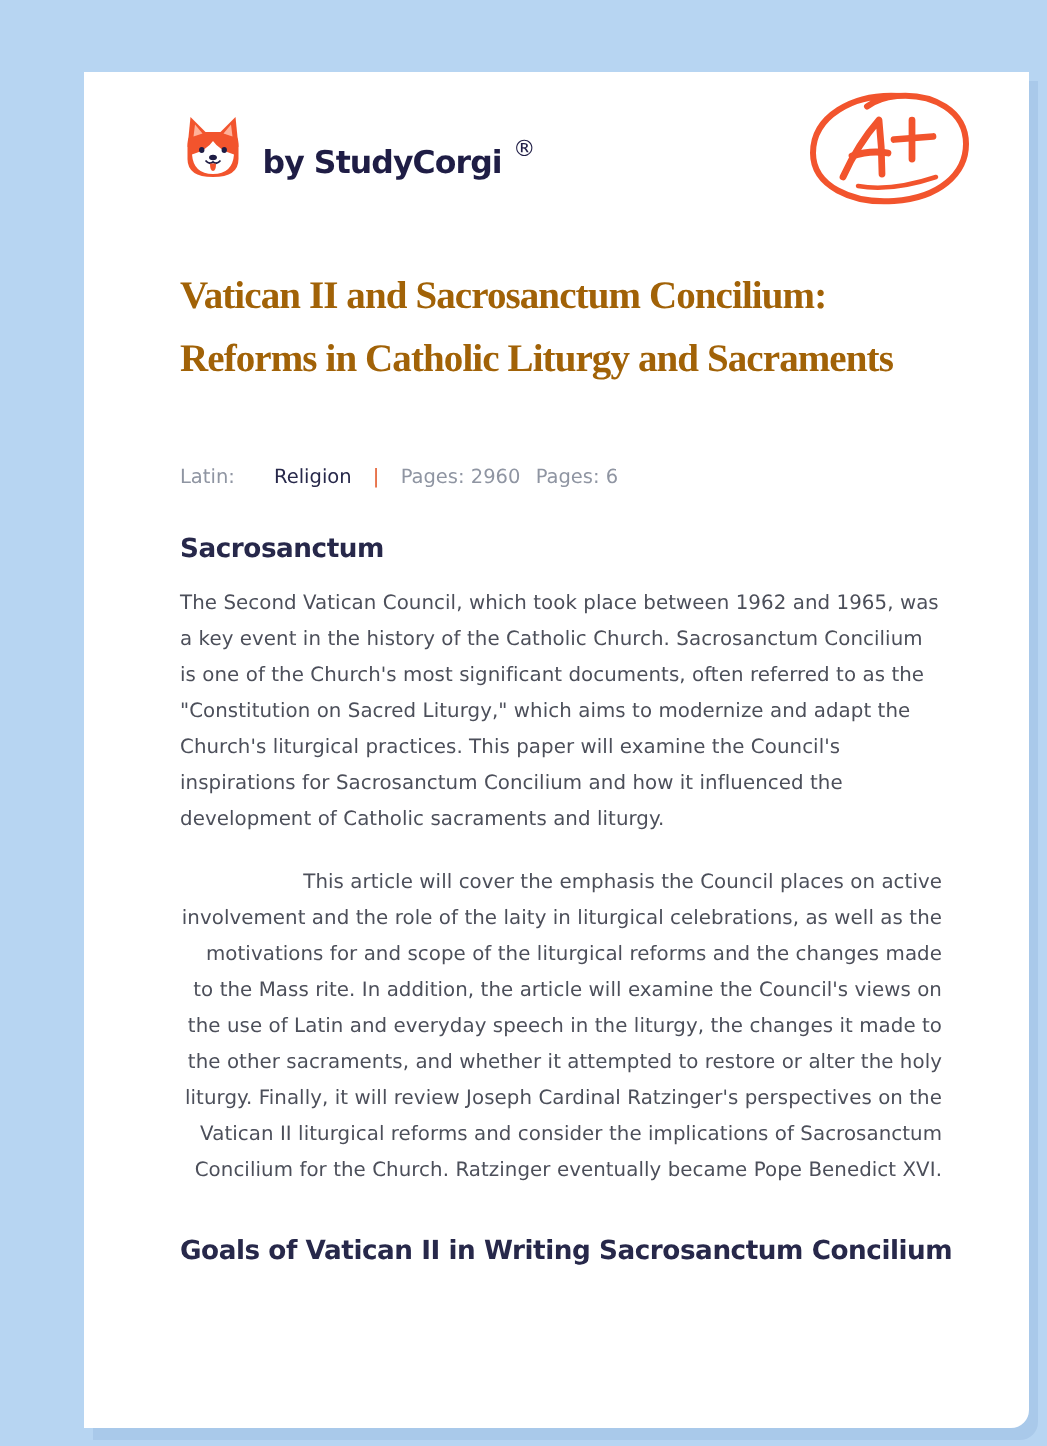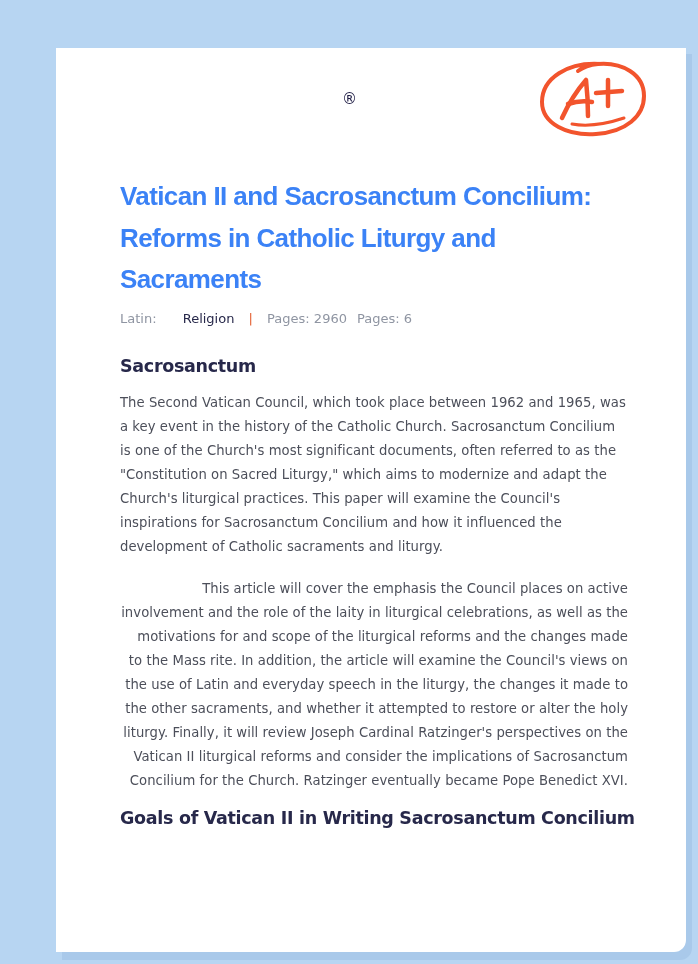--- a/index.html
+++ b/index.html
@@ -75,25 +75,25 @@
       top: -18px;
       width: 110px;
       height: 84px;
     }
     .title {
       position: absolute;
       left: 64px;
       top: 128px;
       width: 500px;
       margin: 0;
-      font-family: Liberation Sans, sans-serif;
+      font-family: Liberation Serif, serif;
       font-weight: bold;
       font-size: 26px;
       line-height: 41.5px;
-      color: #3b82f6;
+      color: #a16207;
       letter-spacing: -0.6px;
     }
     .meta {
       position: absolute;
       left: 64px;
       top: 263px;
       font-family: "DejaVu Sans", sans-serif;
       font-size: 13px;
       color: #8f95a2;
       white-space: nowrap;
@@ -126,31 +126,55 @@
       margin: 0;
       font-family: "DejaVu Sans", sans-serif;
       font-size: 13.2px;
       line-height: 24px;
       color: #4c4f5a;
       letter-spacing: 0.05px;
     }
     .h-intro { margin-top: 0; }
     .p1 { margin-top: 13px; }
     .p2 { margin-top: 18px; text-align: right; }
-    .h-goals { margin-top: 13px; width: 560px; }
+    .h-goals { margin-top: 29px; width: 560px; }
     .p3 { margin-top: 13px; }
   </style>
 </head>
 <body>
 
 <div class="page-shadow"></div>
 
 <div class="page">
 
   <div class="header">
+    <div class="logo">
+      <svg class="logo-icon" viewBox="0 0 40 44">
+
+        <path d="M3 22 L5 2 L17 14 Z" fill="#f2542d"></path>
+        <path d="M37 22 L35 2 L23 14 Z" fill="#f2542d"></path>
+
+        <path d="M3 20 Q3 12 12 12 L28 12 Q37 12 37 20 L37 30 Q37 42 20 42 Q3 42 3 30 Z" fill="#f2542d"></path>
+
+        <path d="M7 15 L8 7 L13 13 Z" fill="#ffb199"></path>
+        <path d="M33 15 L32 7 L27 13 Z" fill="#ffb199"></path>
+
+        <path d="M20 18 Q24 24 34 27 Q33 40 20 40 Q7 40 6 27 Q16 24 20 18 Z" fill="#ffffff"></path>
+
+        <ellipse cx="12.5" cy="24" rx="1.8" ry="2" fill="#1f1d45"></ellipse>
+        <ellipse cx="27.5" cy="24" rx="1.8" ry="2" fill="#1f1d45"></ellipse>
+
+        <ellipse cx="20" cy="29" rx="2.6" ry="1.8" fill="#1f1d45"></ellipse>
+
+        <path d="M15 31 Q17.5 34 20 32 Q22.5 34 25 31" stroke="#1f1d45" stroke-width="1.2" fill="none"></path>
+
+        <path d="M18 33 Q18 38 20 38 Q22 38 22 33 Z" fill="#f2542d"></path>
+      </svg>
+      <span class="logo-text">by StudyCorgi</span>
+    </div>
     <span class="logo-reg">®</span>
 
     <svg class="grade-badge" viewBox="0 0 110 84">
 
       <path d="M62 6 C30 4 4 20 4 44 C4 66 30 78 58 76 C88 74 106 58 106 38 C106 16 84 4 60 6 C50 7 44 10 40 13" stroke="#f2542d" stroke-width="4" fill="none" stroke-linecap="round"></path>
 
       <path d="M24 60 Q34 38 48 22 Q50 40 50 58" stroke="#f2542d" stroke-width="4.5" fill="none" stroke-linecap="round" stroke-linejoin="round"></path>
       <path d="M30 46 Q42 42 54 44" stroke="#f2542d" stroke-width="4.5" fill="none" stroke-linecap="round"></path>
 
       <path d="M70 22 L70 48" stroke="#f2542d" stroke-width="4.5" fill="none" stroke-linecap="round"></path>

